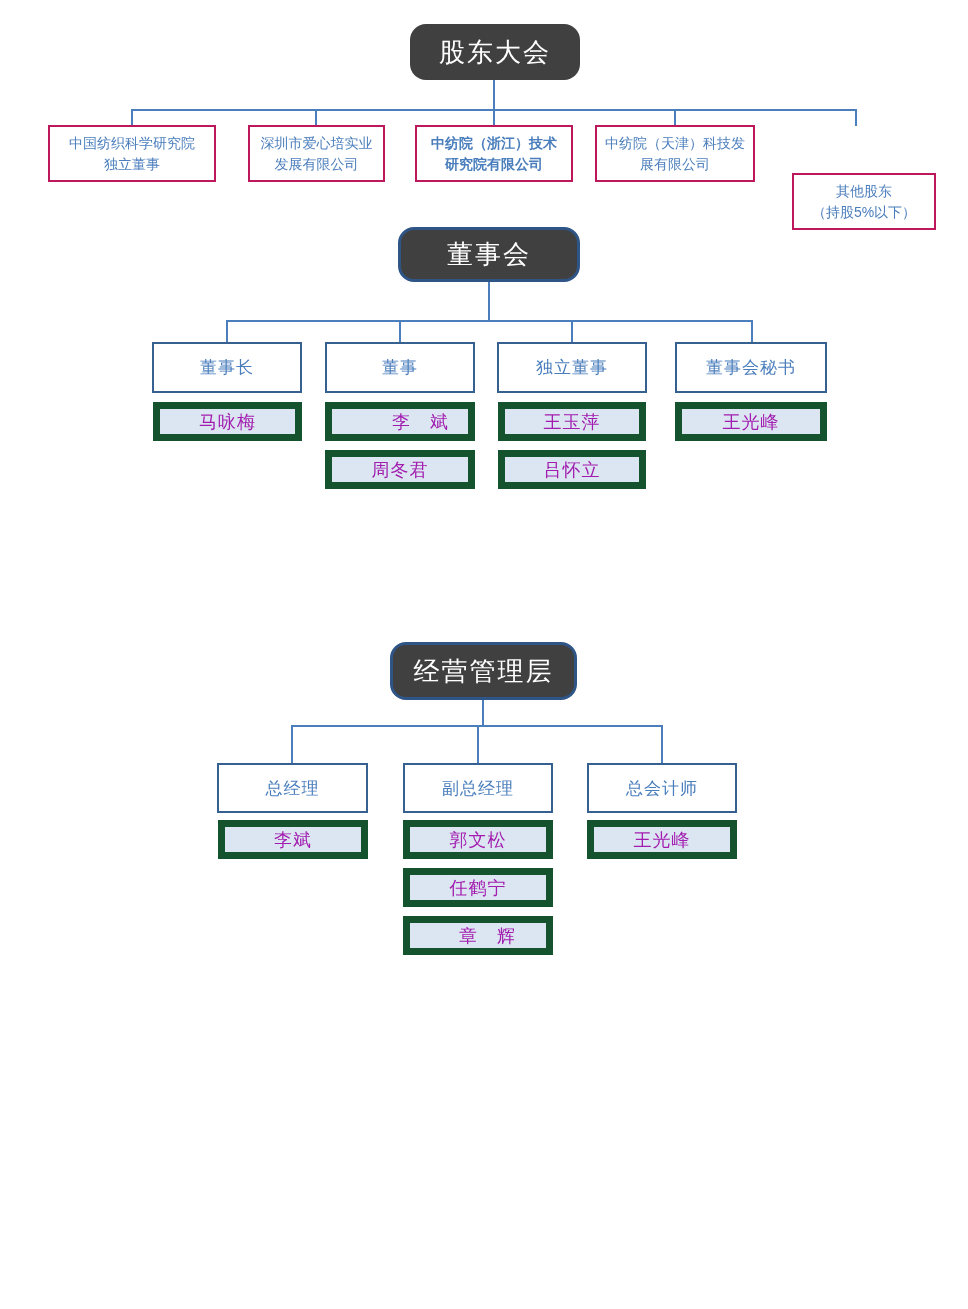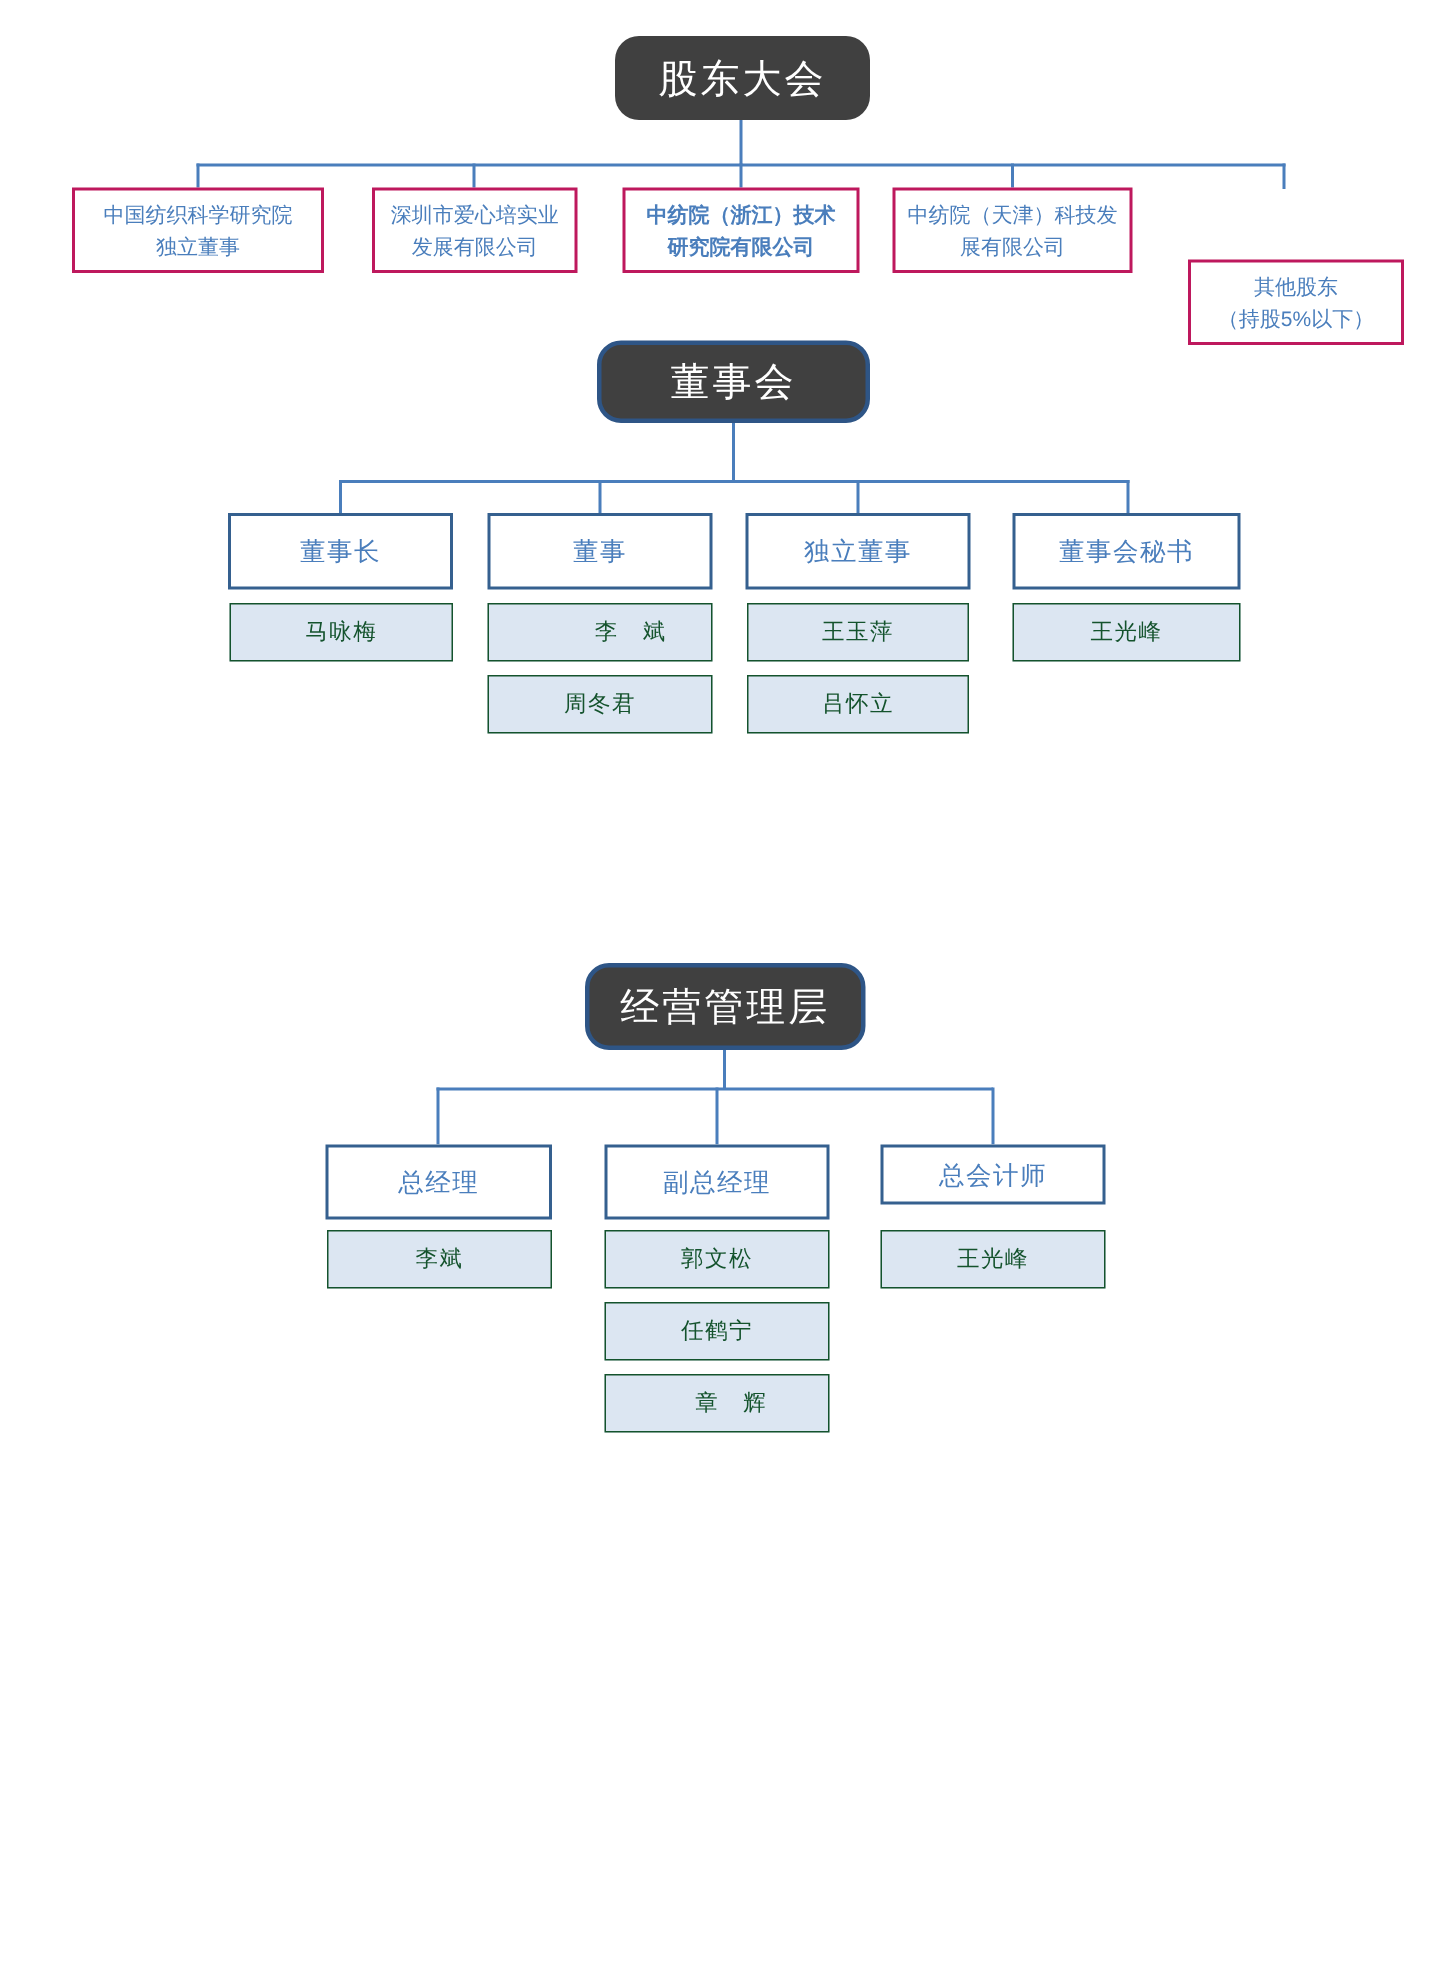--- a/index.html
+++ b/index.html
@@ -19,22 +19,22 @@
         color:#4A7EBC;font-size:17px;letter-spacing:1px;}
 
   
   .sharebox{position:absolute;display:flex;flex-direction:column;align-items:center;
         justify-content:center;background:#ffffff;border:2px solid #be185d;
         box-sizing:border-box;color:#4A7EBC;font-size:14px;line-height:1.5;
         text-align:center;}
 
   
   .namebox{position:absolute;display:flex;align-items:center;justify-content:center;
-        background:#DCE6F2;border:1px solid #14532d;box-sizing:border-box;
-        color:#14532d;font-size:15px;letter-spacing:1px;}
+        background:#DCE6F2;border:7px solid #14532d;box-sizing:border-box;
+        color:#a21caf;font-size:18px;letter-spacing:1px;}
 
   
   .line{position:absolute;background:#4A7EBC;}
 </style>
 </head>
 <body>
 
 <div class="stage">
 
   <div class="node" style="left:410px;top:24px;width:170px;height:56px;">股东大会</div>
@@ -92,21 +92,21 @@
   <div class="node bordered" style="left:390px;top:642px;width:187px;height:58px;">经营管理层</div>
 
   <div class="line" style="left:482px;top:700px;width:2px;height:26px;"></div>
   <div class="line" style="left:291px;top:725px;width:371px;height:2px;"></div>
   <div class="line" style="left:291px;top:725px;width:2px;height:38px;"></div>
   <div class="line" style="left:477px;top:725px;width:2px;height:38px;"></div>
   <div class="line" style="left:661px;top:725px;width:2px;height:38px;"></div>
 
   <div class="titlebox" style="left:217px;top:763px;width:151px;height:50px;font-family:Liberation Serif, serif;">总经理</div>
   <div class="titlebox" style="left:403px;top:763px;width:150px;height:50px;">副总经理</div>
-  <div class="titlebox" style="left:587px;top:763px;width:150px;height:40px;">总会计师</div>
+  <div class="titlebox" style="left:587px;top:763px;width:150px;height:50px;">总会计师</div>
 
   <div class="namebox" style="left:218px;top:820px;width:150px;height:39px;">李斌</div>
   <div class="namebox" style="left:403px;top:820px;width:150px;height:39px;">郭文松</div>
   <div class="namebox" style="left:403px;top:868px;width:150px;height:39px;">任鹤宁</div>
   <div class="namebox" style="left:403px;top:916px;width:150px;height:39px;padding-left:19px;">章　辉</div>
   <div class="namebox" style="left:587px;top:820px;width:150px;height:39px;">王光峰</div>
 
 </div>
 
 </body></html>

